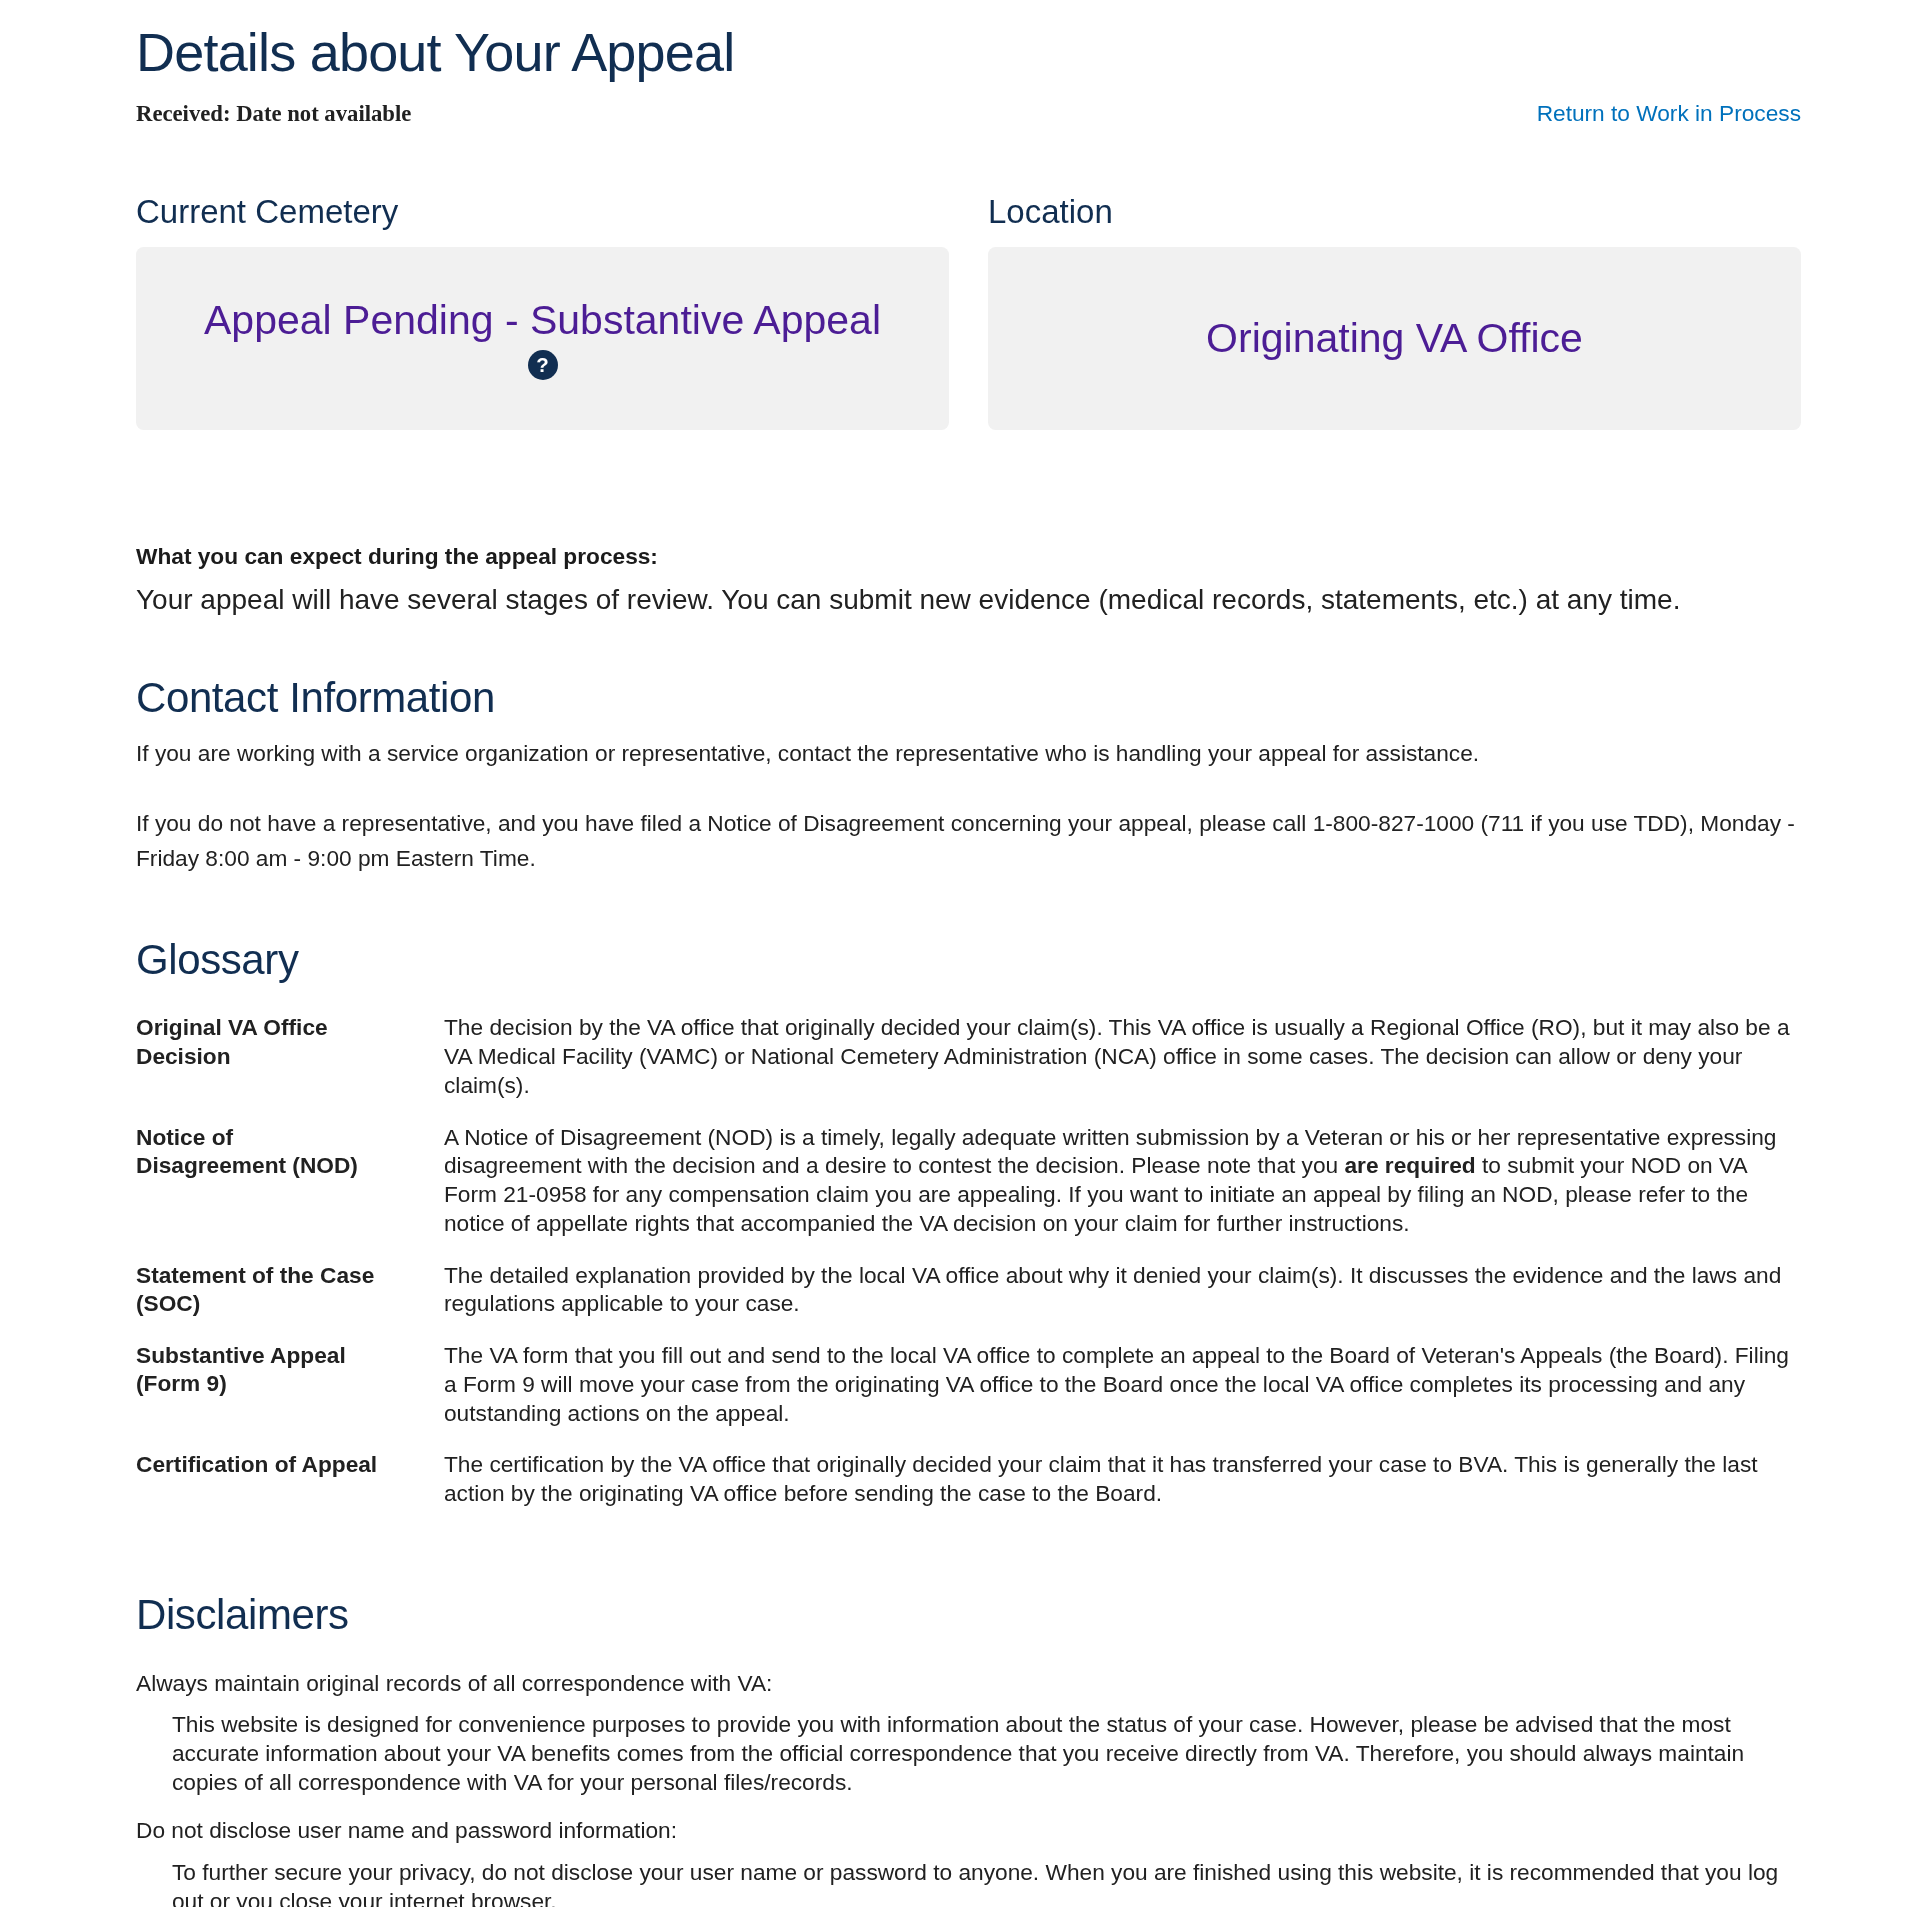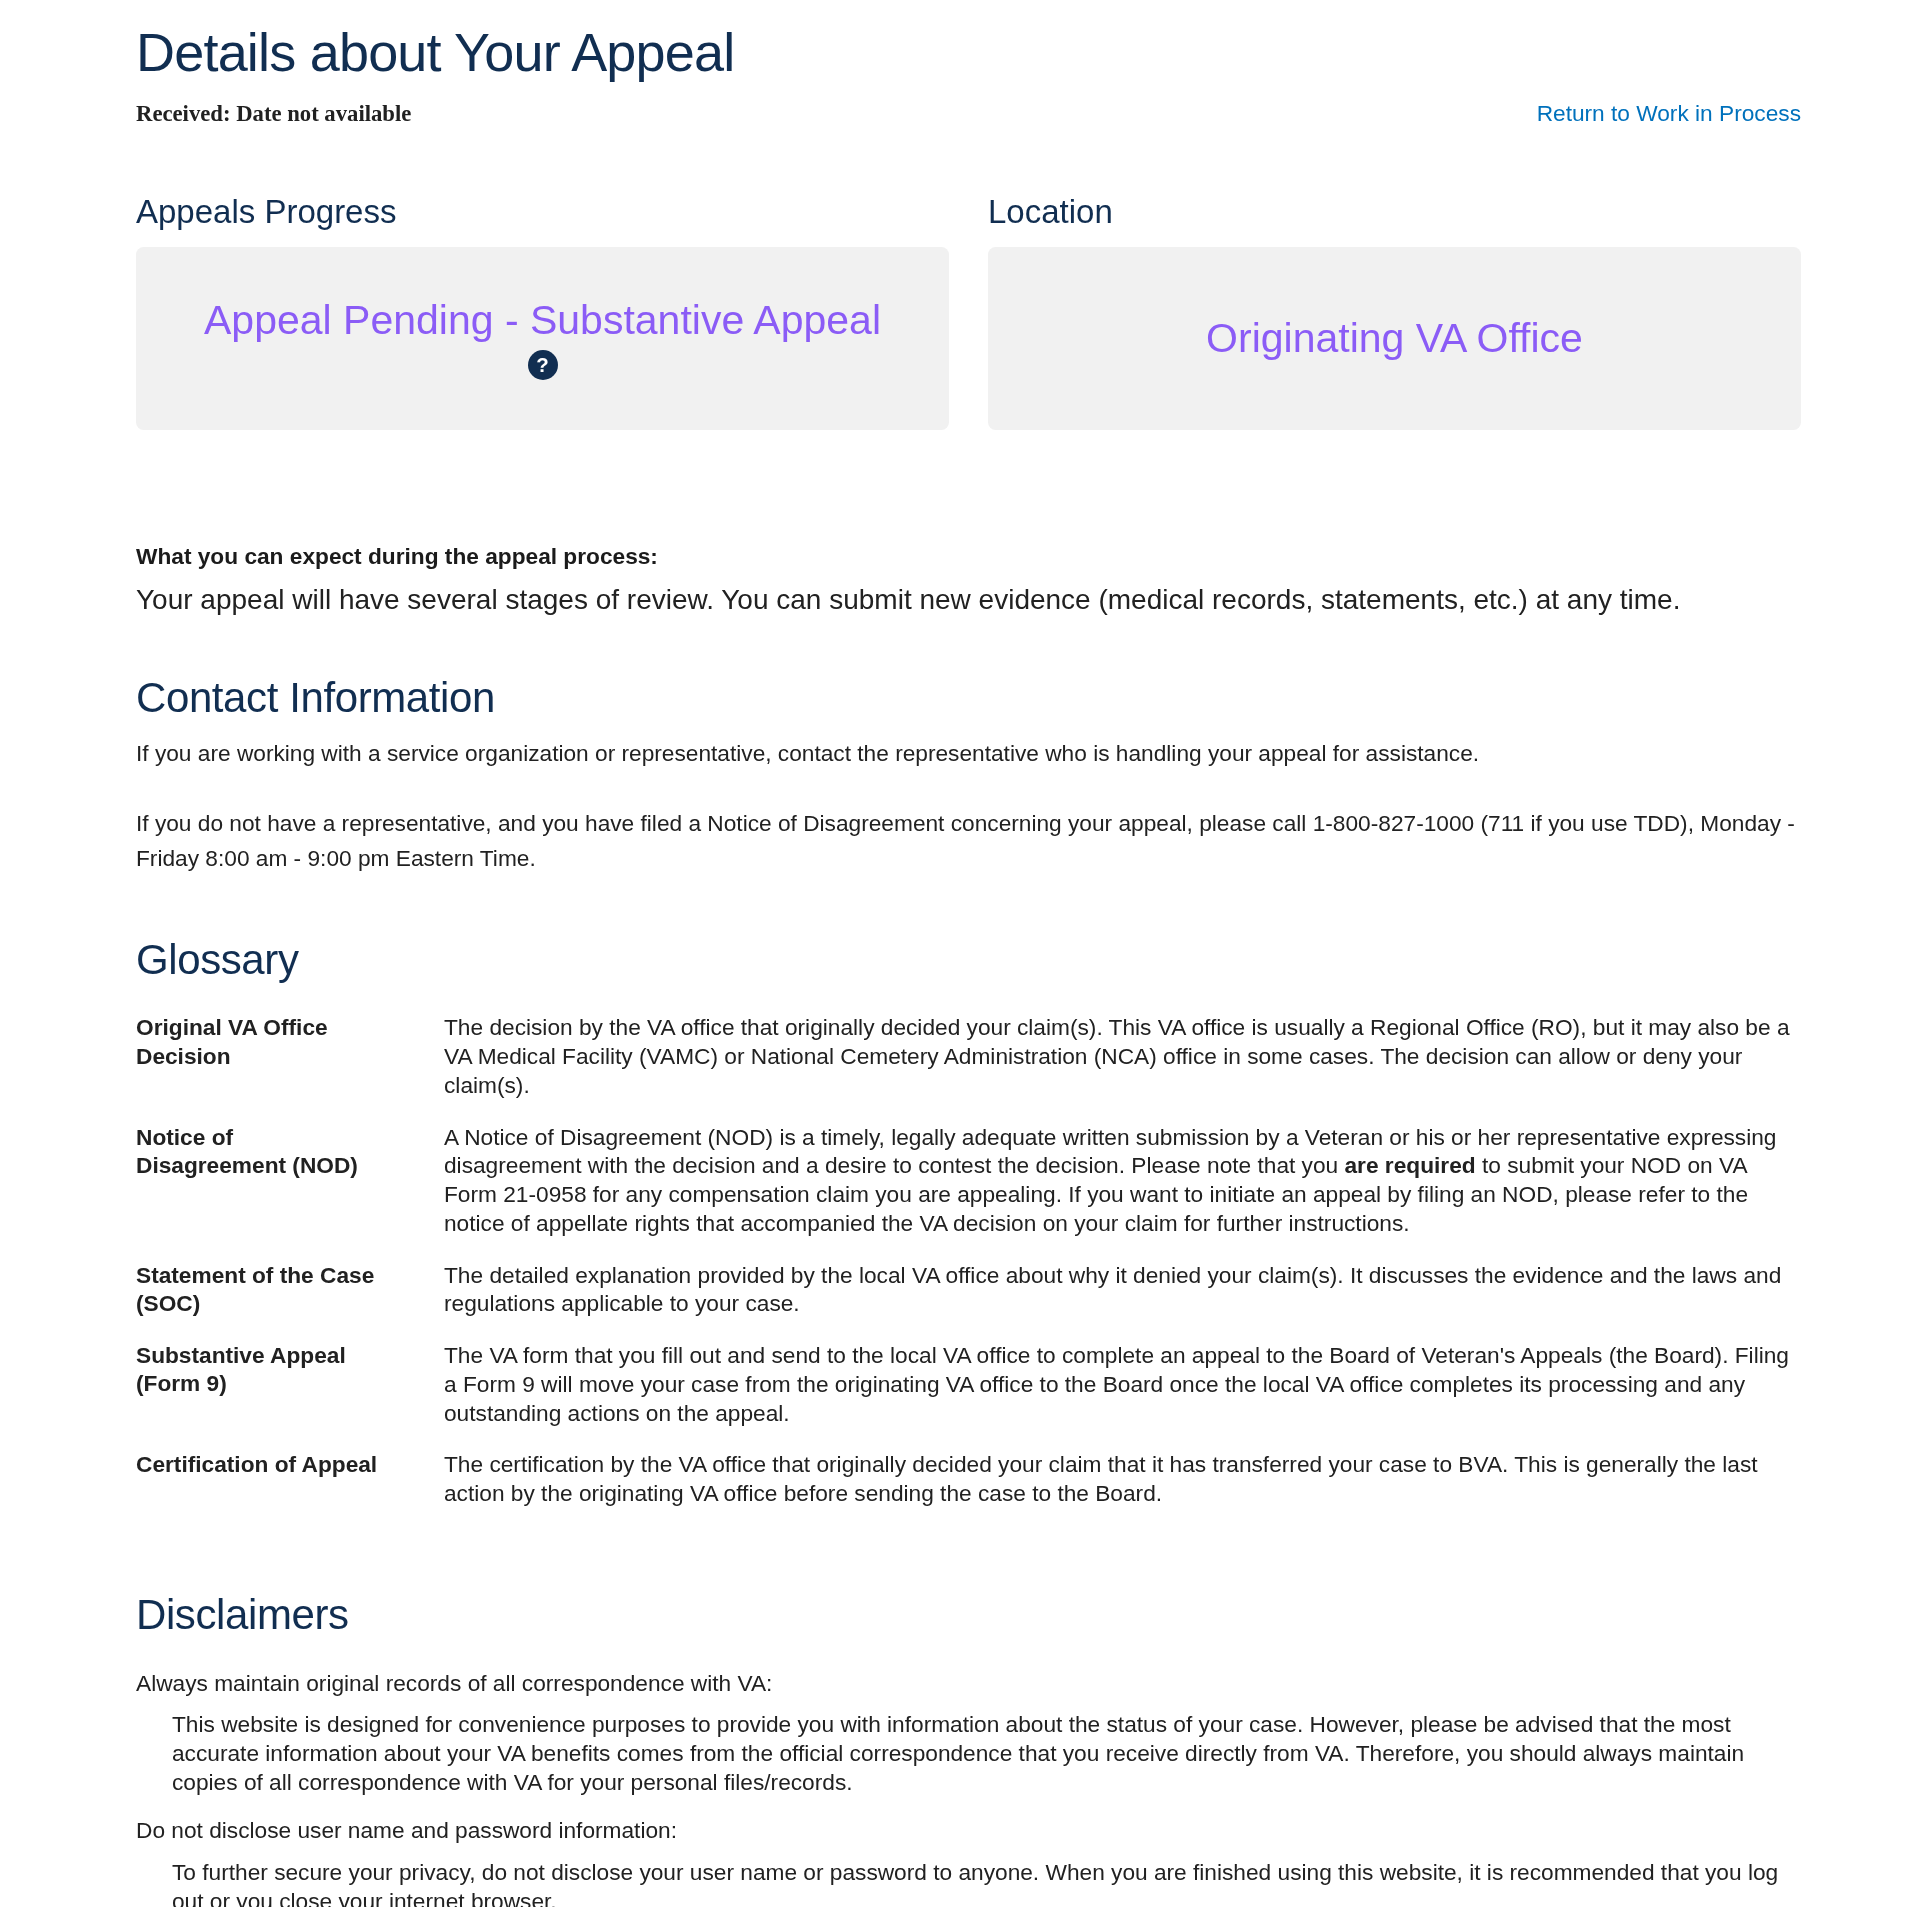--- a/index.html
+++ b/index.html
@@ -64,21 +64,21 @@
     display: flex;
     flex-direction: column;
     align-items: center;
     justify-content: center;
     padding: 22.7px 30px;
     text-align: center;
   }
   .status-box-text {
     font-size: 41px;
     font-weight: 400;
-    color: #8b5cf6;
+    color: #4c1d95;
   }
   .help-icon {
     margin-top: 6px;
     width: 30px;
     height: 30px;
     border-radius: 50%;
     background: #112e51;
     color: #ffffff;
     font-size: 20.4px;
     font-weight: 700;
@@ -157,21 +157,21 @@
 
   <h1 class="page-title">Details about Your Appeal</h1>
 
   <div class="subhead-row">
     <div class="received">Received: Date not available</div>
     <a class="return-link" href="#">Return to Work in Process</a>
   </div>
 
   <div class="status-row">
     <div class="status-col">
-      <h2>Appeals Progress</h2>
+      <h2>Current Cemetery</h2>
       <div class="status-box">
         <div class="status-box-text">Appeal Pending - Substantive Appeal</div>
         <div class="help-icon">
           <span>?</span>
         </div>
       </div>
     </div>
     <div class="status-col">
       <h2>Location</h2>
       <div class="status-box">

